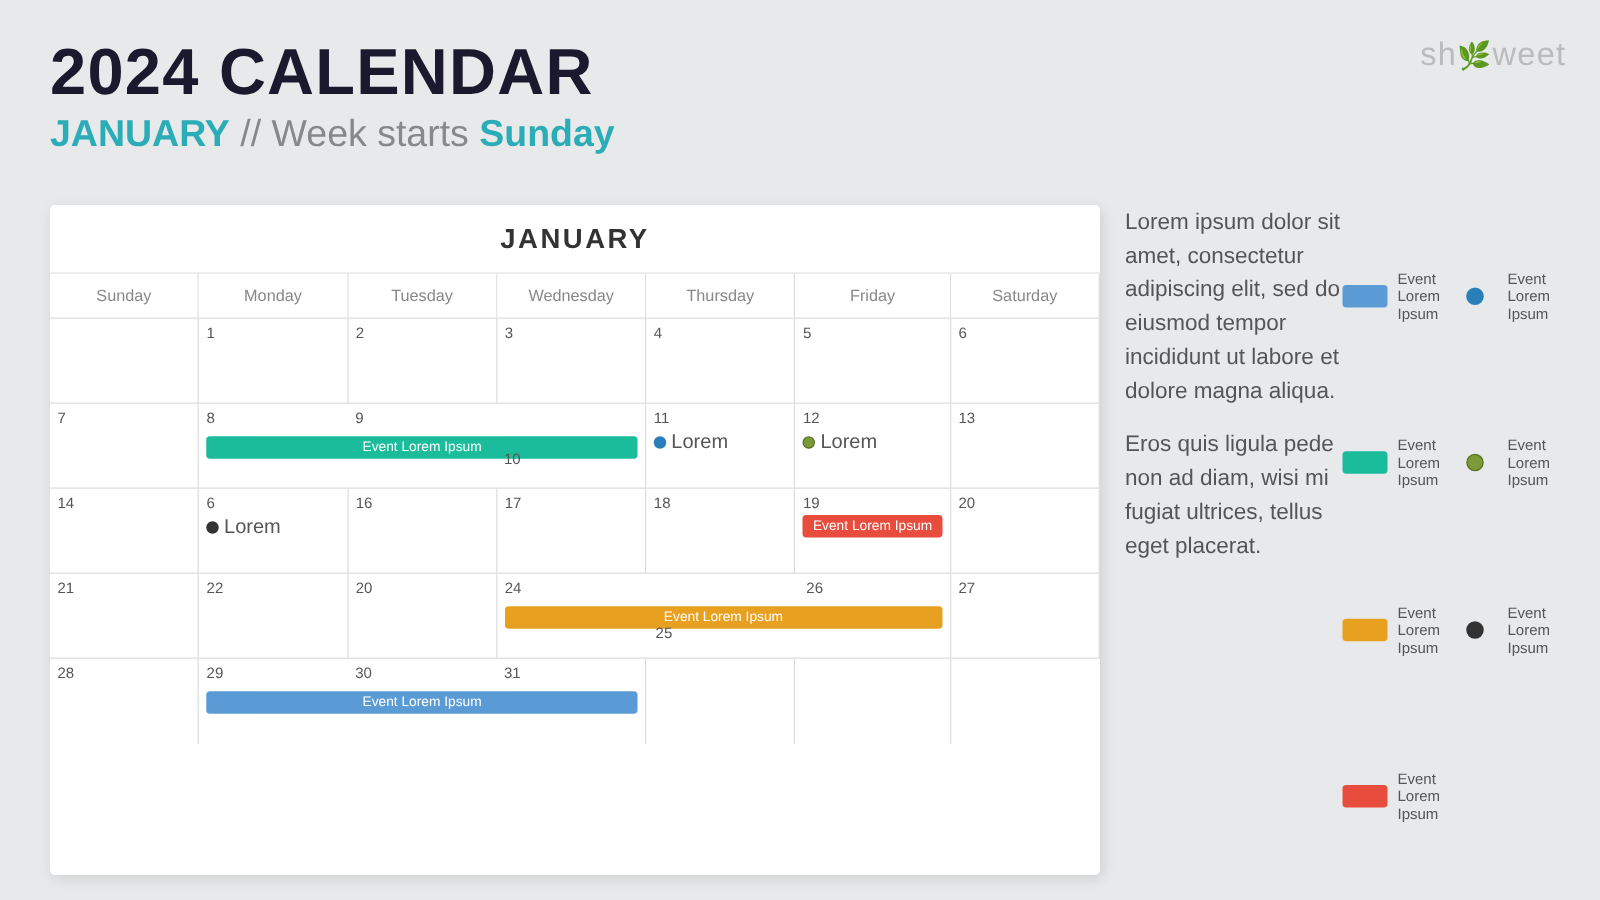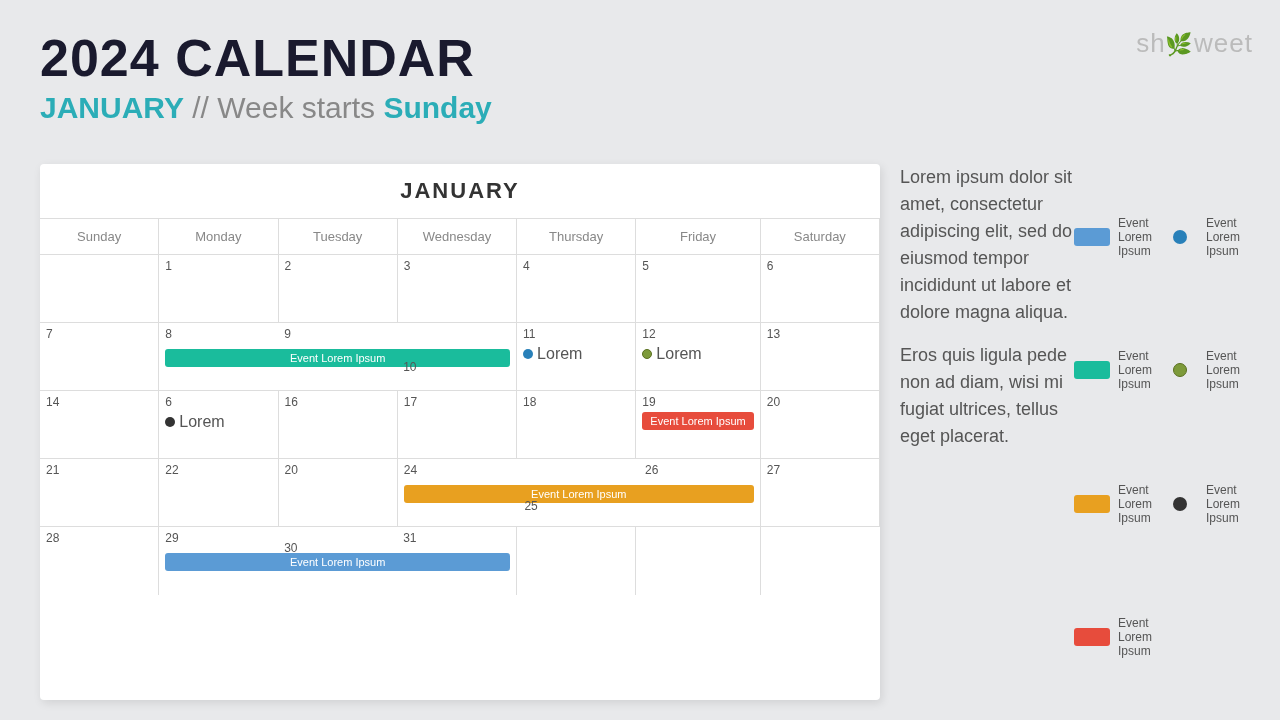--- a/index.html
+++ b/index.html
@@ -311,21 +311,21 @@
         <div class="cal-cell">
             <div class="day-num">27</div>
           </div>
 
         <div class="cal-cell last-row">
             <div class="day-num">28</div>
           </div>
 
         <div class="cal-cell last-row" style="position:relative; grid-column: span 3; padding-top:4px;">
           <div style="position:absolute;top:4px;left:6px;" class="day-num">29</div>
-          <div style="position:absolute;top:14px;left:calc(100%/3 + 6px);text-align:right;" class="day-num">30</div>
+          <div style="position:absolute;top:4px;left:calc(100%/3 + 6px);text-align:right;" class="day-num">30</div>
           <div style="position:absolute;top:4px;left:calc(2*100%/3 + 6px);" class="day-num">31</div>
           <div class="event-bar event-steel" style="margin-top:22px;width:100%;">Event Lorem Ipsum</div>
         </div>
         <div class="cal-cell last-row">
             <div class="day-num"></div>
           </div>
         <div class="cal-cell last-row">
             <div class="day-num"></div>
           </div>
         <div class="cal-cell last-row">

